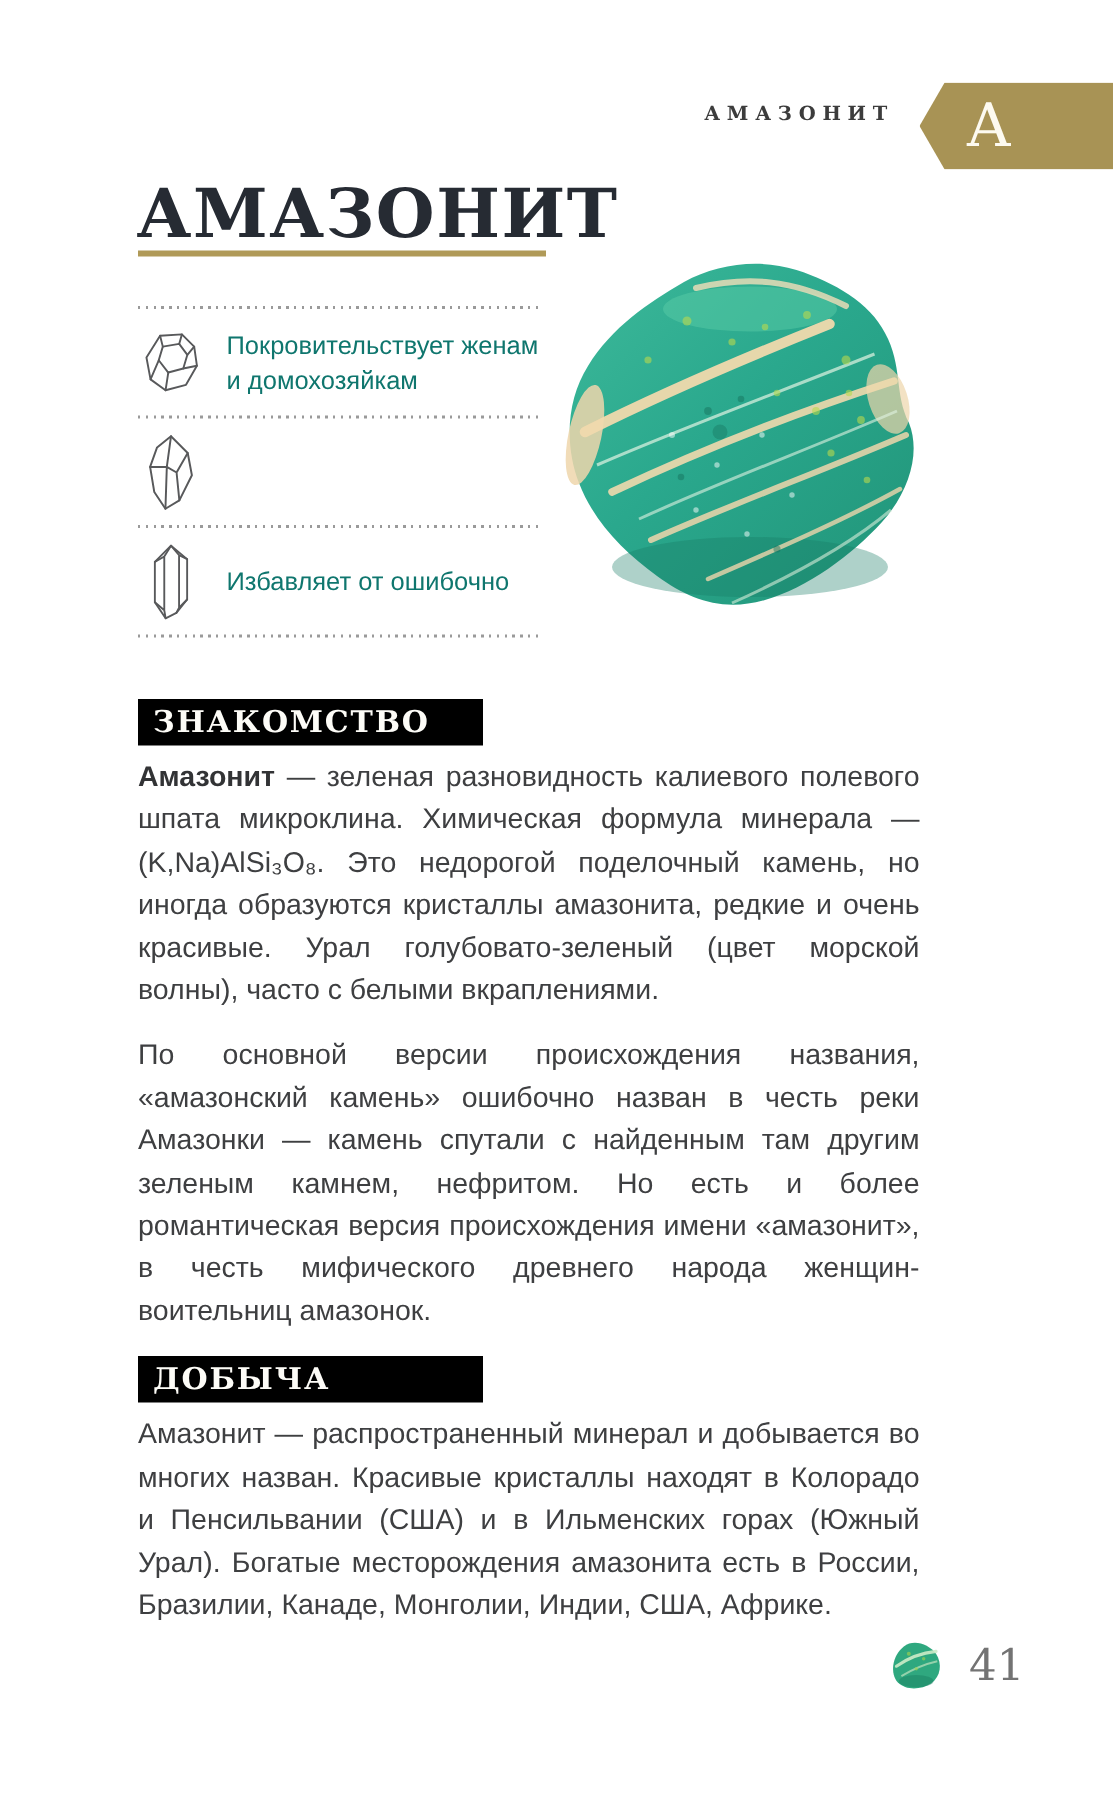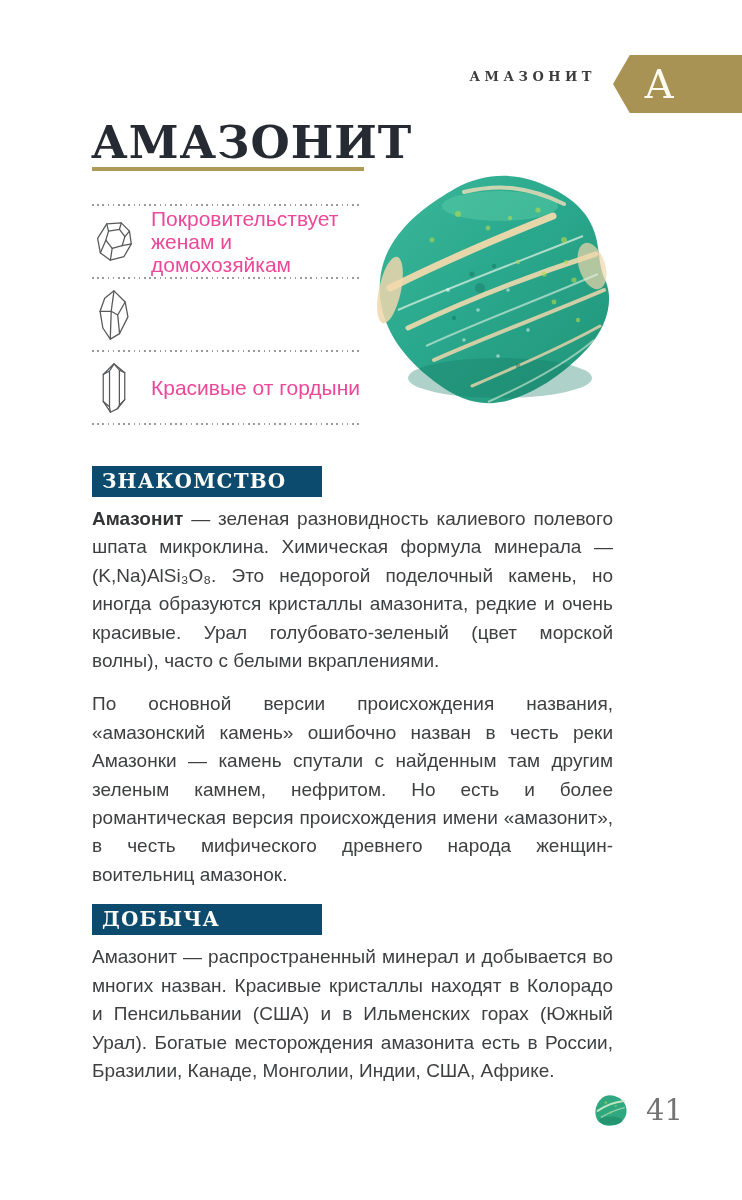--- a/index.html
+++ b/index.html
@@ -36,28 +36,28 @@
   }
   
   .props{position:absolute; left:92px; top:204px; width:268px;}
   .dotline{
     height:2px;
     background-image:repeating-linear-gradient(90deg,#9a9a9a 0 1.6px,transparent 1.6px 5.2px);
   }
   .prop-row{display:flex; align-items:center; gap:15px; height:71px;}
   .prop-icon{width:44px; flex:0 0 44px; display:flex; justify-content:center; align-items:center;}
   .prop-icon svg{stroke:#58595b; fill:none; stroke-width:1.4; stroke-linejoin:round; stroke-linecap:round;}
-  .prop-text{font-size:21px; line-height:23px; color:#ec4899;}
+  .prop-text{font-size:17px; line-height:23px; color:#0f766e;}
   
   .stone{position:absolute; left:368px; top:170px; width:262px; height:248px;}
   
   .content{position:absolute; left:92px; top:466px; width:521px;}
   .sec-bar{
     width:230px; height:31px; box-sizing:border-box; padding-left:10px;
-    background:#0c4a6e; color:#fdfcf7;
+    background:#000000; color:#fdfcf7;
     font-family:"DejaVu Serif",serif; font-weight:700; font-size:20px;
     letter-spacing:1.2px; line-height:31px; margin:0 0 8px 0;
   }
   .body{
     margin:0 0 15px 0; font-size:19px; line-height:28.4px; color:#3e3f41;
     text-align:justify;
   }
   .body .lead{font-weight:700; color:#323335;}
   
   .footer-stone{position:absolute; left:591px; top:1092px; width:38px; height:36px;}
@@ -101,21 +101,21 @@
       </span>
     </div>
     <div class="dotline"></div>
     <div class="prop-row">
       <span class="prop-icon">
         <svg width="34" height="52" viewBox="0 0 36 58">
           <path d="M18 2 L30 12 L30 42 L22 52 L14 56 L6 44 L6 14 Z"></path>
           <path d="M18 2 L13 10 L13 50 L14 56 M18 2 L24 9 L24 48 L22 52 M13 10 L6 14 M24 9 L30 12 M13 50 L6 44 M24 48 L30 42"></path>
         </svg>
       </span>
-      <span class="prop-text">Красивые от гордыни</span>
+      <span class="prop-text">Избавляет от ошибочно</span>
     </div>
     <div class="dotline"></div>
   </div>
 
   <div class="stone">
     <svg width="262" height="248" viewBox="0 0 262 248">
       <defs>
         <linearGradient id="teal" x1="0" y1="0" x2="1" y2="1">
           <stop offset="0" stop-color="#3db99a"></stop>
           <stop offset="0.45" stop-color="#2aa88d"></stop>

